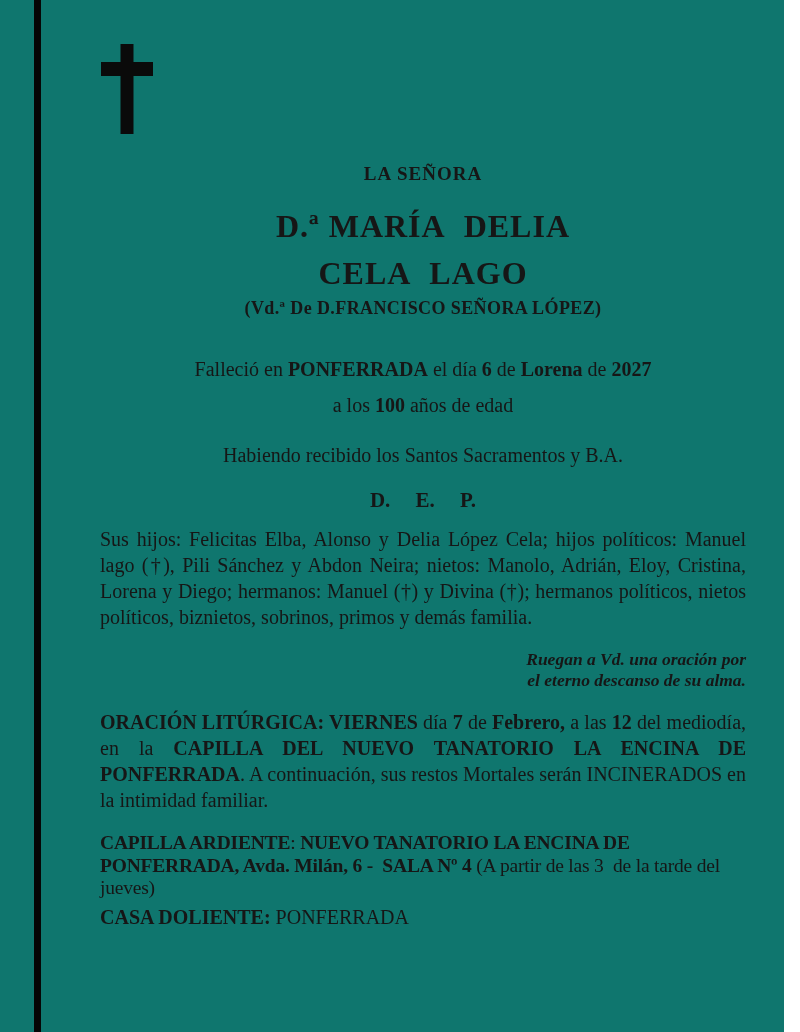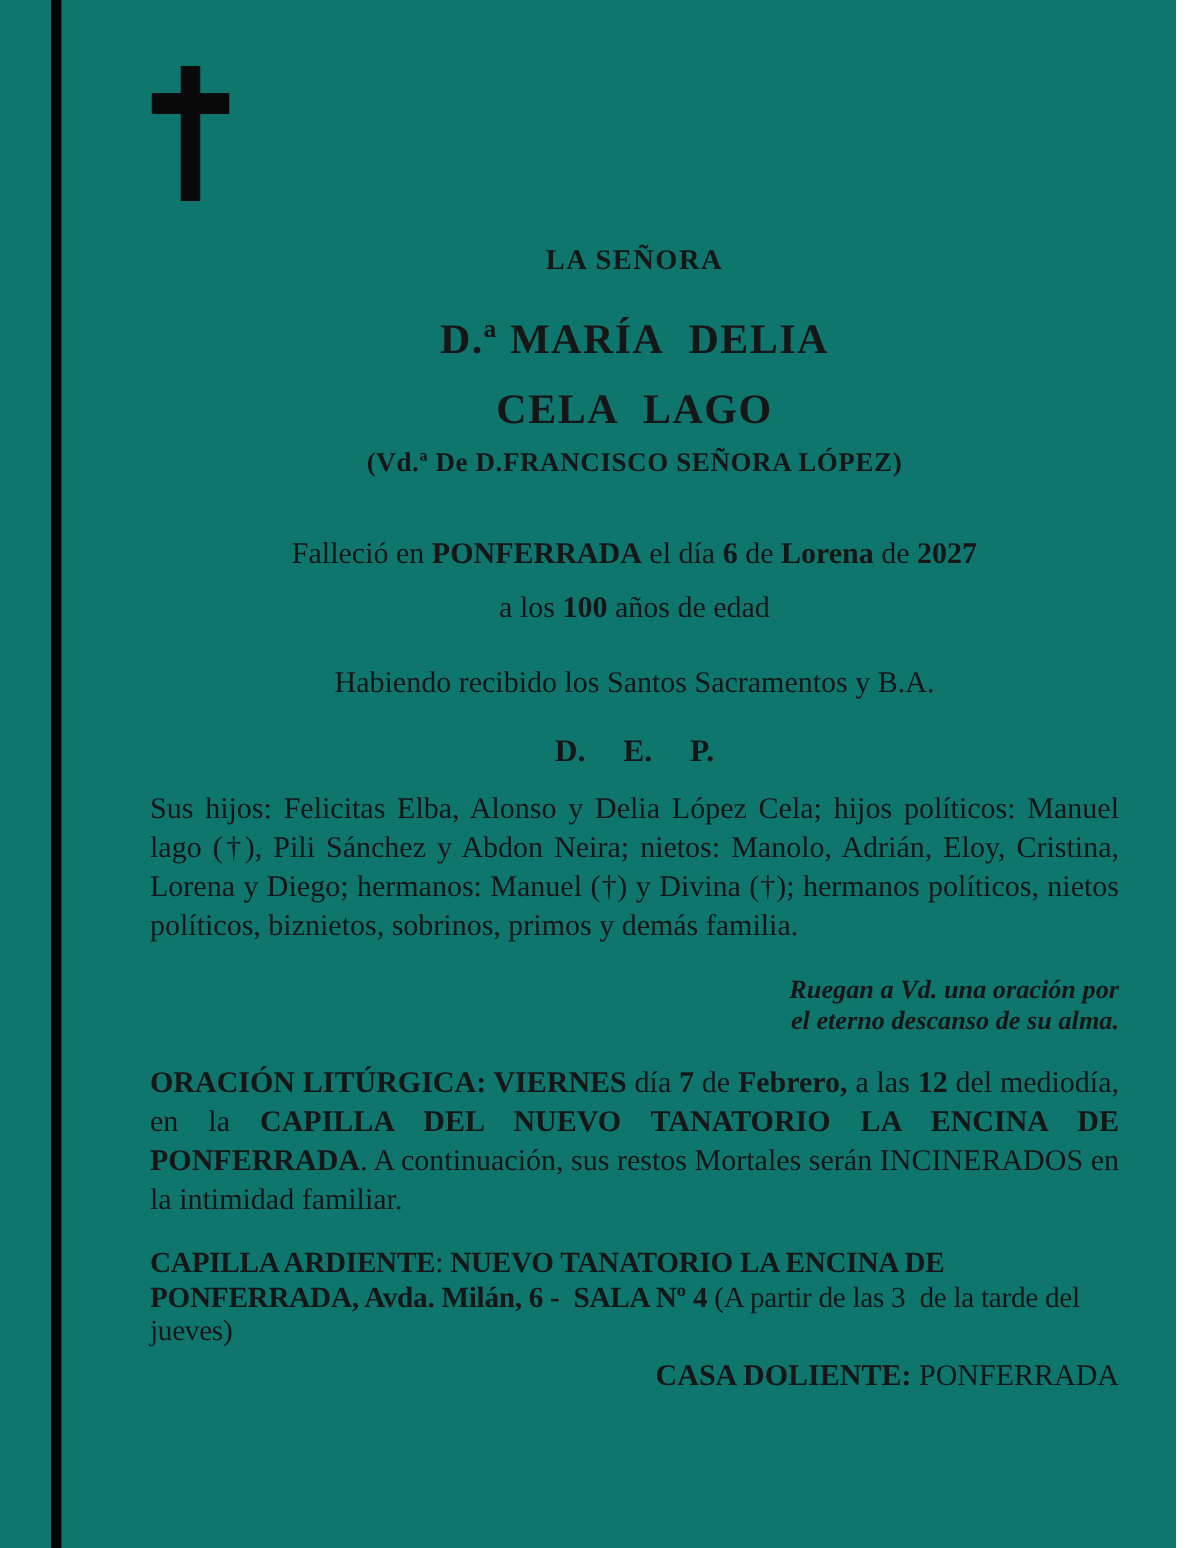--- a/index.html
+++ b/index.html
@@ -40,21 +40,21 @@
   .pretitle {
     top: 161px;
     text-align: center;
     font-size: 19px;
     font-weight: bold;
     letter-spacing: 1px;
     line-height: 26px;
   }
   .name-line {
     text-align: center;
-    font-size: 28px;
+    font-size: 32px;
     font-weight: bold;
     letter-spacing: 1px;
     line-height: 47px;
     white-space: nowrap;
   }
   .name-line1 { top: 203px; }
   .name-line2 { top: 250px; }
   .widow-note {
     top: 294px;
     text-align: center;
@@ -103,21 +103,21 @@
     top: 832px;
     font-size: 19.5px;
     line-height: 22.5px;
     letter-spacing: -0.2px;
     text-align: left;
   }
   .casa {
     top: 904px;
     font-size: 20px;
     line-height: 26px;
-    text-align: right;
+    text-align: left;
   }
   .b { font-weight: bold; }
 </style>
 </head>
 <body>
 
 <div class="page">
 
   <div class="vbar vbar-left"></div>
   <div class="vbar vbar-right"></div>

